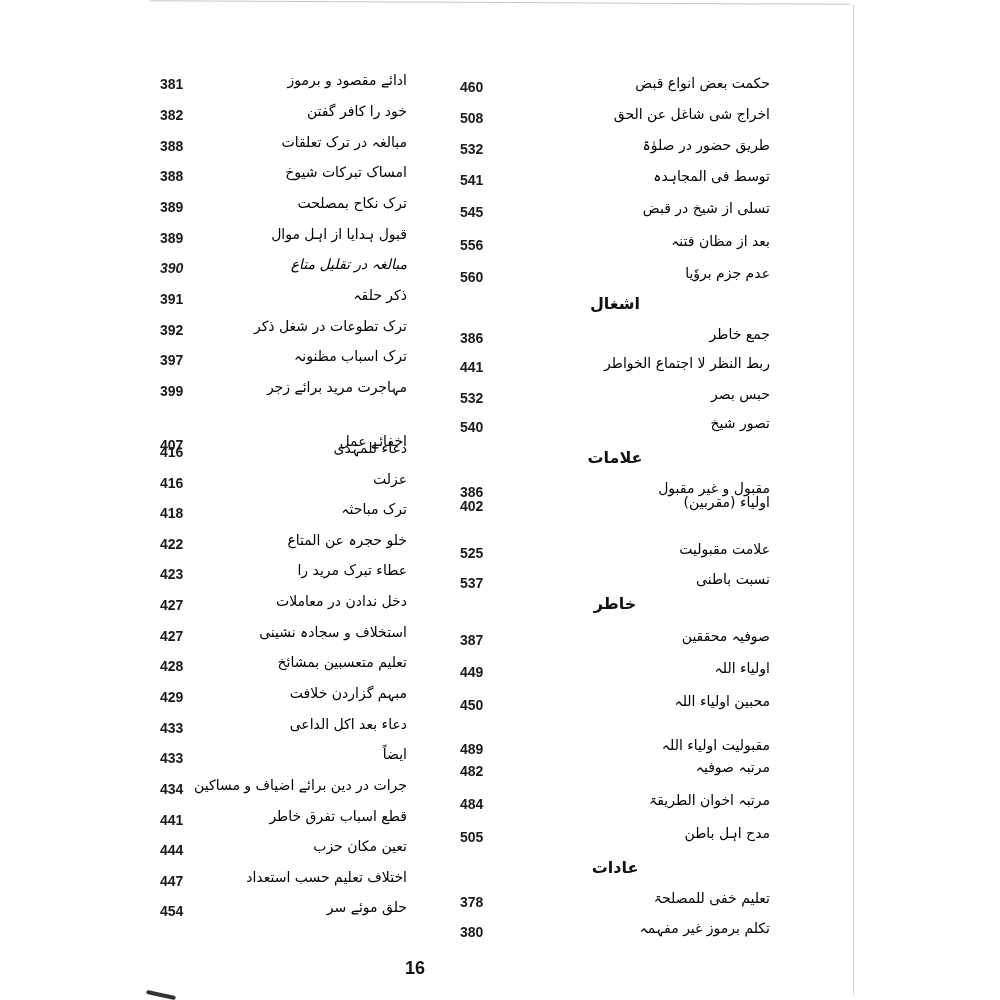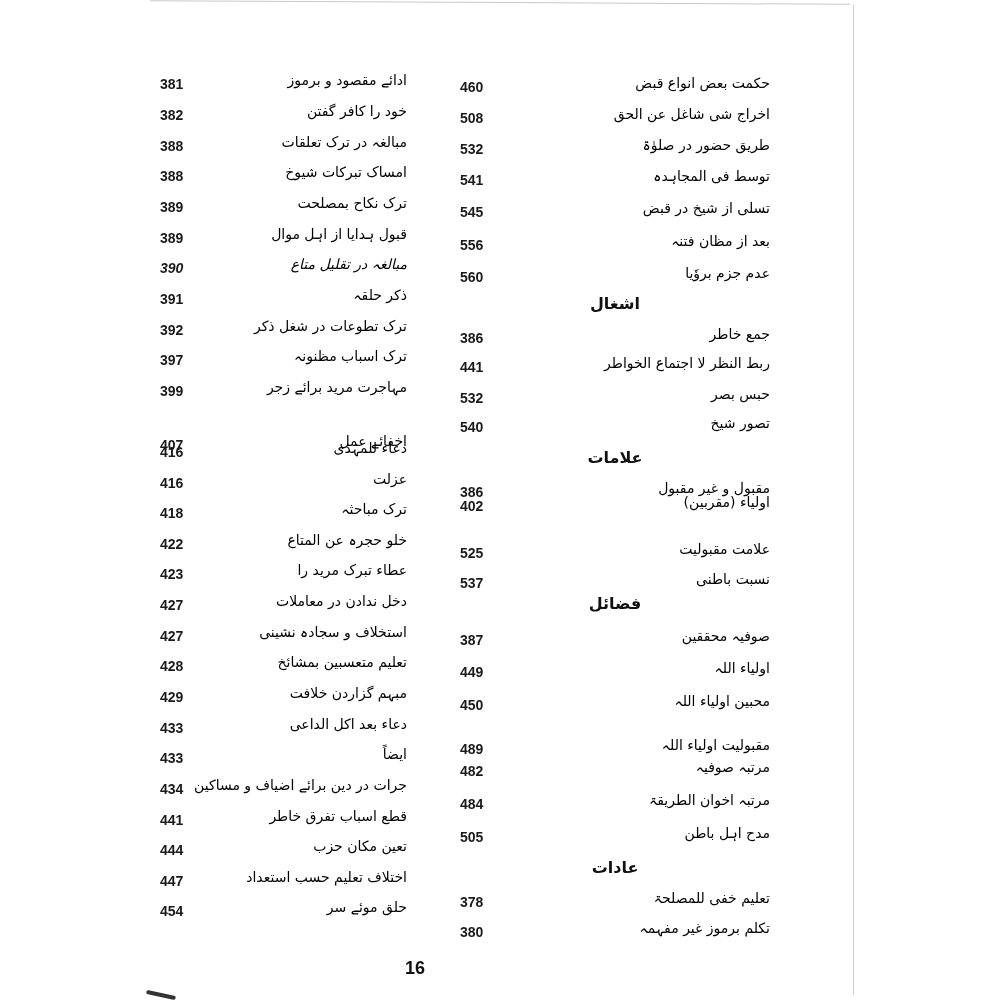--- a/index.html
+++ b/index.html
@@ -277,21 +277,21 @@
       <span class="title">اولیاء (مقربین)</span>
     </div>
     <div class="entry" style="top: 541px;">
       <span class="num">525</span>
       <span class="title">علامت مقبولیت</span>
     </div>
     <div class="entry" style="top: 571px;">
       <span class="num">537</span>
       <span class="title">نسبت باطنی</span>
     </div>
-    <div class="heading" style="top: 594px; left: 95px;">فضائل</div>
+    <div class="heading" style="top: 594px; left: 95px;">خاطر</div>
     <div class="entry" style="top: 628px;">
       <span class="num">387</span>
       <span class="title">صوفیہ محققین</span>
     </div>
     <div class="entry" style="top: 660px;">
       <span class="num">449</span>
       <span class="title">اولیاء اللہ</span>
     </div>
     <div class="entry" style="top: 693px;">
       <span class="num">450</span>

